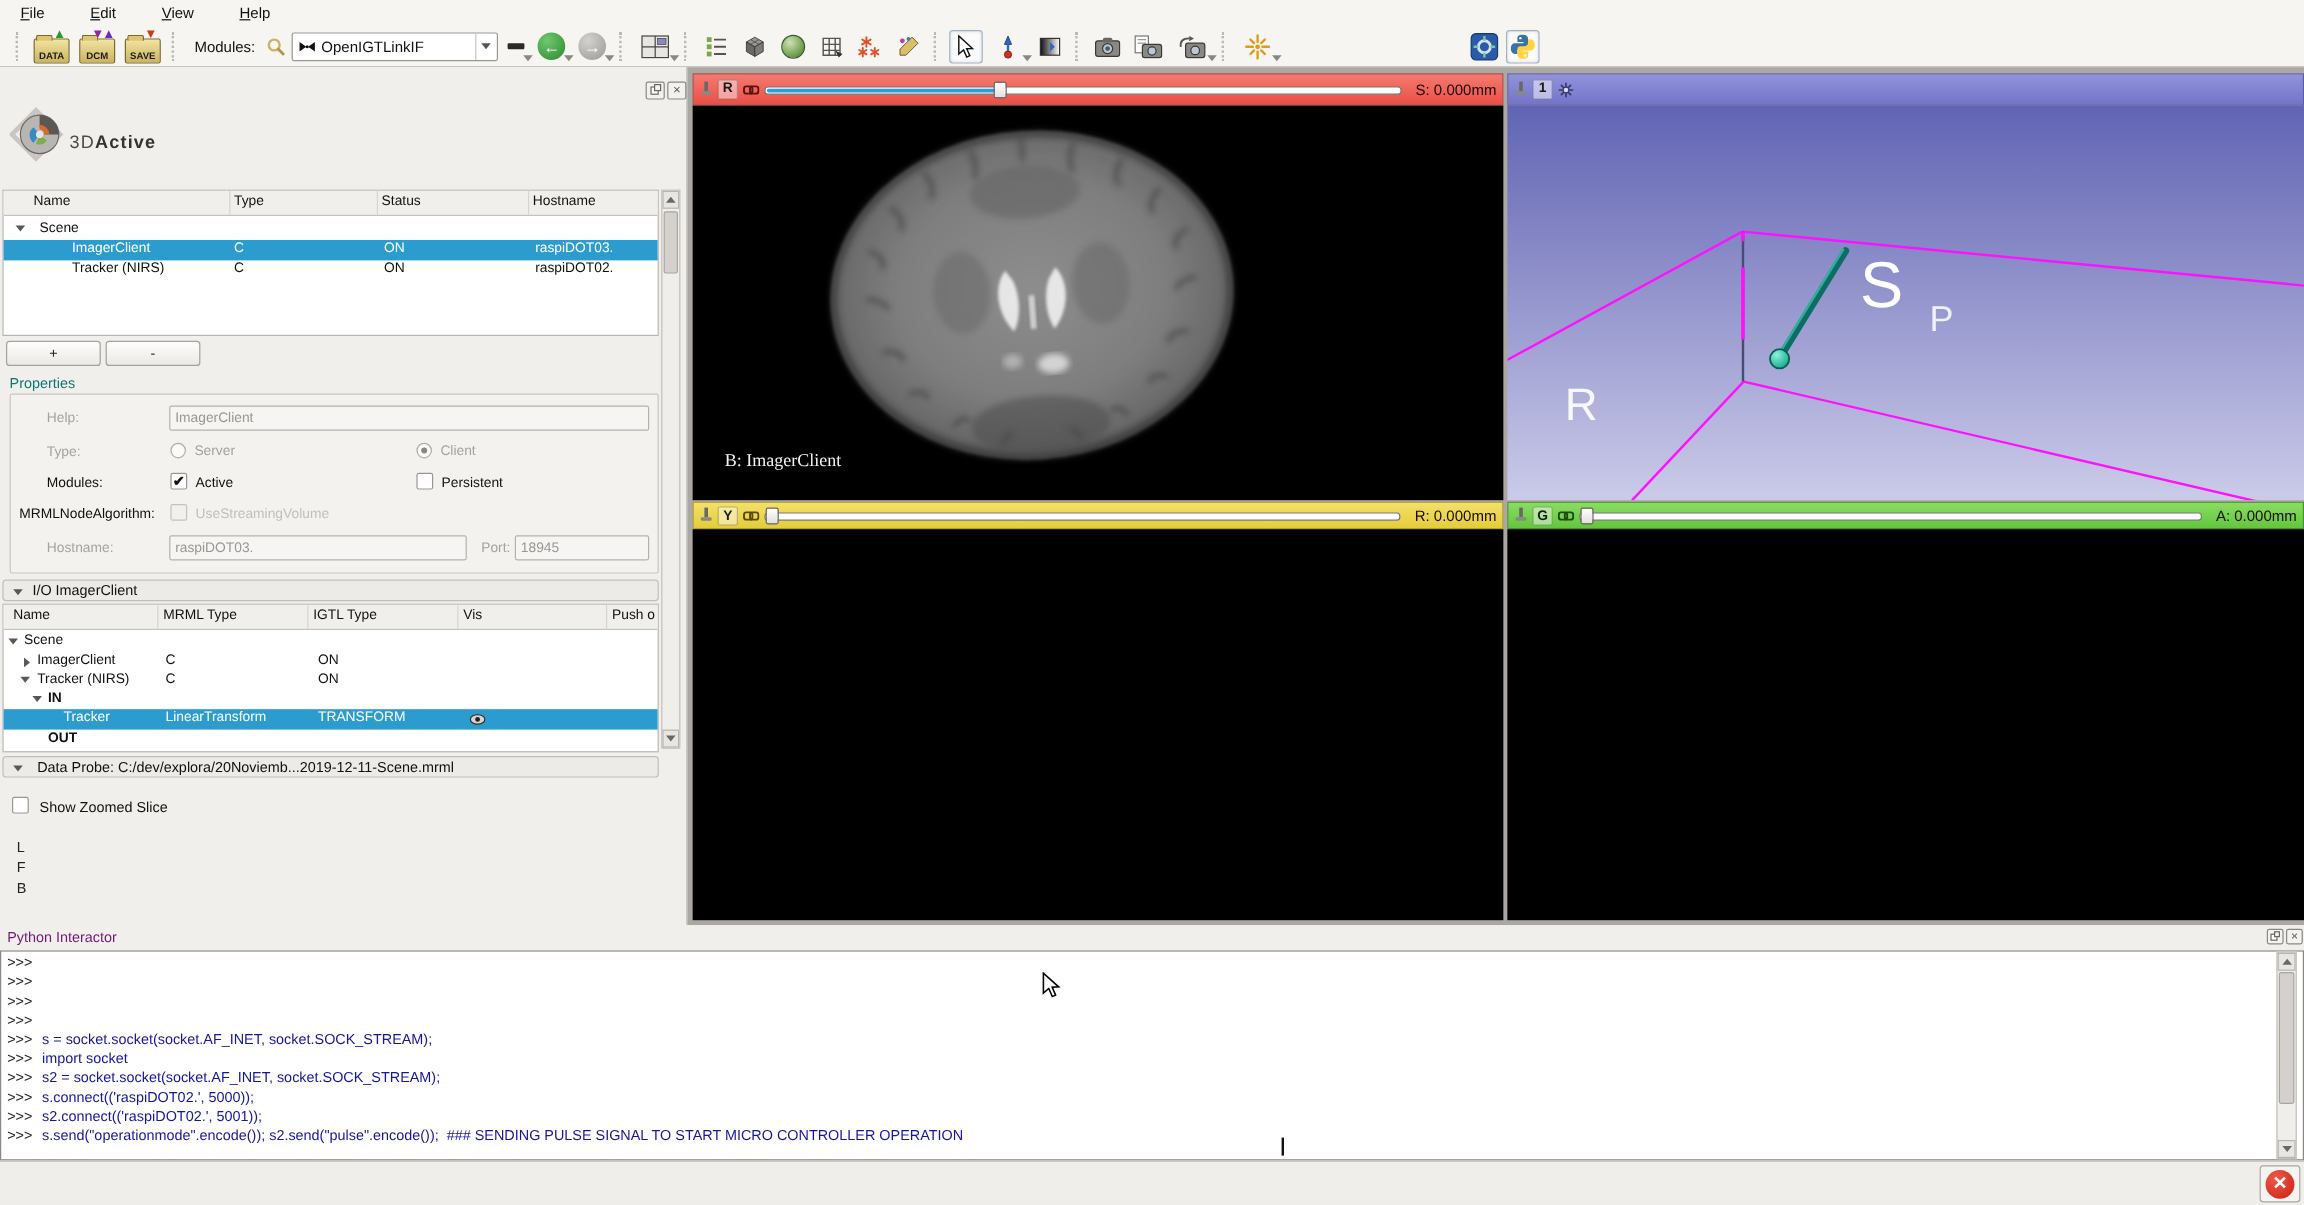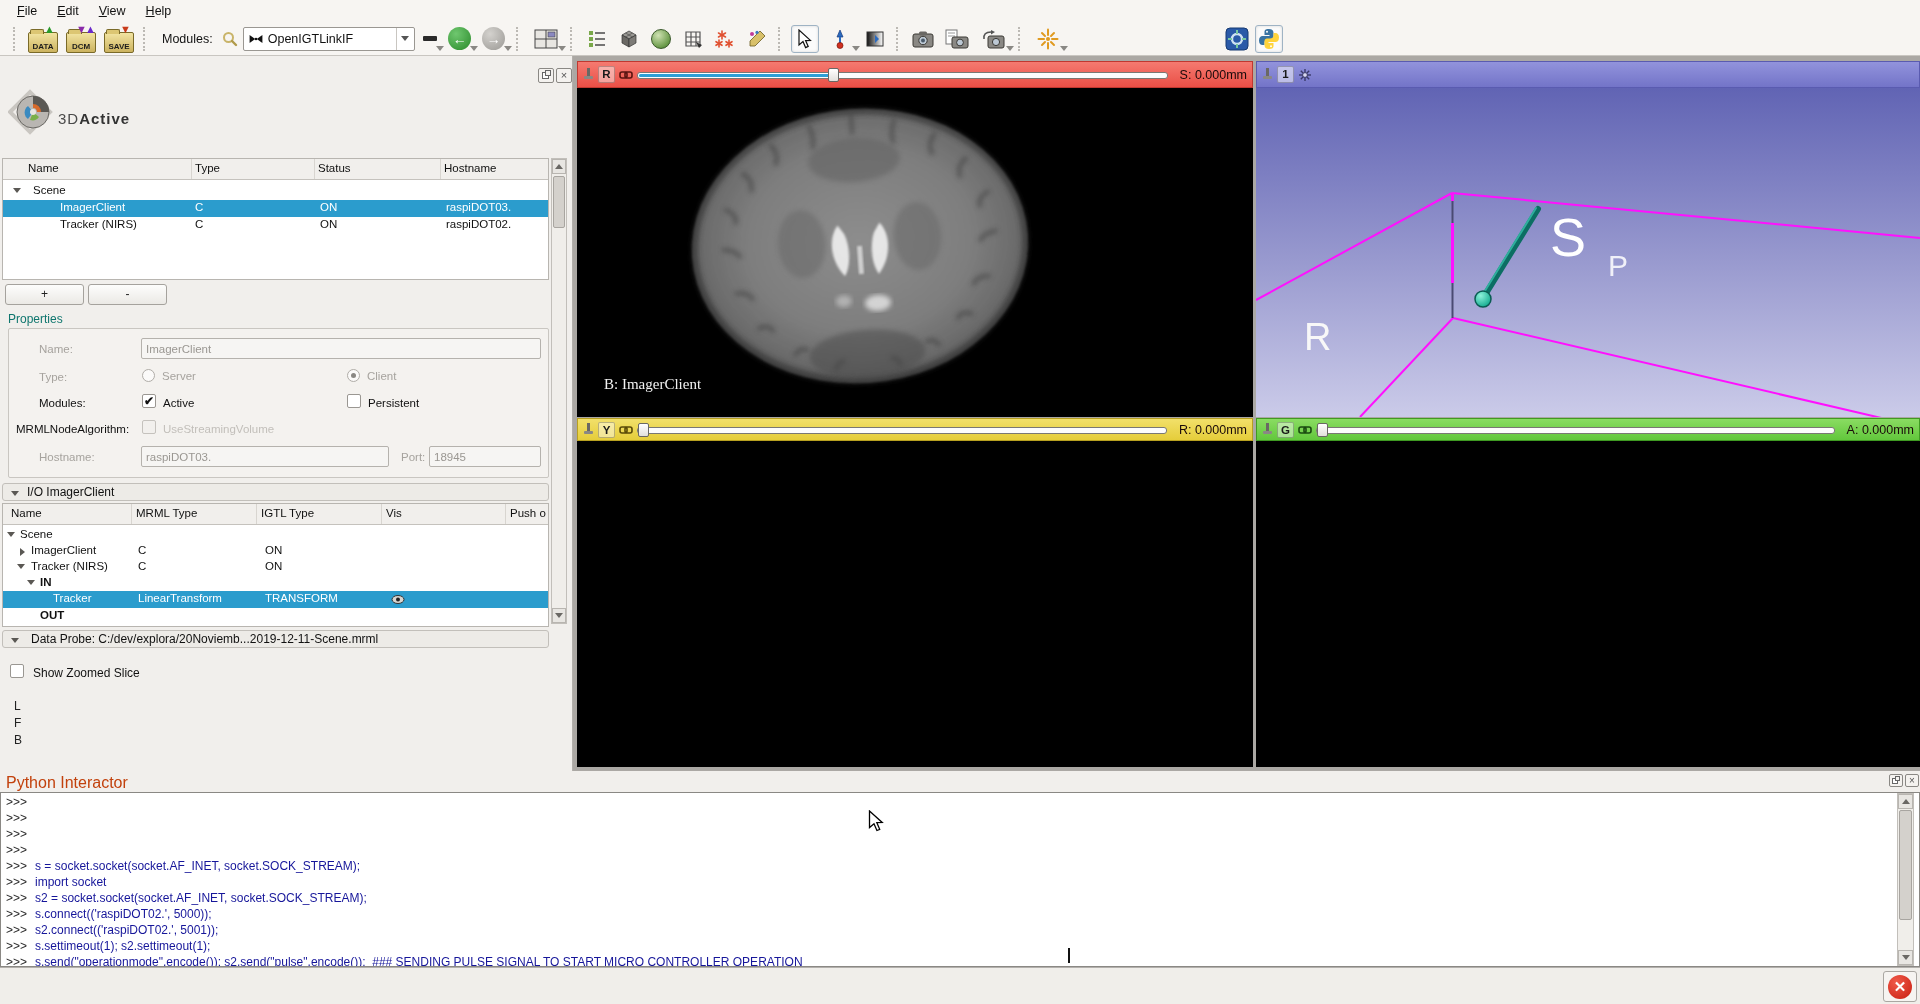--- a/index.html
+++ b/index.html
@@ -1,21 +1,21 @@
 <!DOCTYPE html>
 <html><head>
 <meta charset="utf-8">
 <style>
   *{margin:0;padding:0;box-sizing:border-box;font-family:"Liberation Sans",sans-serif}
   body{width:1920px;height:1004px;overflow:hidden;background:#f4f2ef}
   .screen{position:relative;width:1920px;height:1004px;background:#f4f2ef;overflow:hidden}
   .abs{position:absolute}
 
   
-  .menubar{position:absolute;left:0;top:0;width:100%;height:22px;background:#f7f5f2;display:flex;align-items:center;padding-left:8px;gap:2px}
+  .menubar{position:absolute;left:0;top:0;width:100%;height:22px;background:#f7f5f2;display:flex;align-items:center;padding-left:8px;gap:20px}
   .menu-item{display:inline-block;padding:2px 9px;font-size:12.5px;color:#111}
   .menu-item::first-letter{text-decoration:underline}
   .toolbar{position:absolute;left:0;top:22px;width:100%;height:34px;background:#f7f5f2;border-bottom:1px solid #c9c6c1;display:flex;align-items:center;padding-left:10px;gap:4px}
   .tsep{width:6px;height:24px;border-left:2px dotted #bcb9b4;margin:0 3px}
   .tbtn{position:relative;width:28px;height:28px;display:flex;align-items:center;justify-content:center;border:1px solid transparent;border-radius:3px}
   .tbtn.pressed{background:#fbfbfb;border:1px solid #9fb3c4;box-shadow:inset 0 0 3px rgba(0,0,0,.15)}
   .ddarrow{position:absolute;right:-4px;bottom:1px;width:0;height:0;border-left:4px solid transparent;border-right:4px solid transparent;border-top:5px solid #8a8884}
   .folder{position:relative;width:30px;height:21px;background:linear-gradient(#f2e4a2,#ccb35f);border:1px solid #7a6a28;border-radius:2px;margin-top:7px}
   .folder::before{content:"";position:absolute;top:-4px;left:1px;width:12px;height:4px;background:#dcc673;border:1px solid #7a6a28;border-bottom:none;border-radius:2px 2px 0 0}
   .folder .flabel{position:absolute;left:0;right:0;bottom:1px;text-align:center;font-size:8px;font-weight:bold;color:#1c1c1c;letter-spacing:0}
@@ -72,21 +72,21 @@
   .slider .groove{position:absolute;left:0;right:0;top:4px;height:7px;background:#fdfdfd;border:1px solid #7a7874;border-radius:3px}
   .slider .fill{position:absolute;left:2px;top:6px;height:3px;background:#2d9fd6;border-radius:2px}
   .slider .handle{position:absolute;top:0;width:11px;height:14px;background:linear-gradient(#ffffff,#e2e0dc);border:1px solid #6a6864;border-radius:2px}
   .pin-icon{width:11px;height:13px;position:relative}
   .pin-icon::before{content:"";position:absolute;left:4px;top:0;width:3px;height:8px;background:#6a6864}
   .pin-icon::after{content:"";position:absolute;left:1px;top:8px;width:9px;height:3px;background:#8a8884;border-radius:1px}
   .corner-text{position:absolute;font-family:"Liberation Serif",serif;font-size:15px;color:#f2f2f2}
 
   
   .py-label-row{position:absolute;left:0;top:771px;width:100%;height:21px;background:#f1efec}
-  .py-title{position:absolute;left:6px;top:3px;font-size:16px;color:#c2410c}
+  .py-title{position:absolute;left:6px;top:3px;font-size:12px;color:#701a75}
   .console{position:absolute;left:0;top:792px;width:1920px;height:175px;background:#fff;border:1px solid #8a8884;overflow:hidden;padding:2px 0 0 5px}
   .pyline{height:16px;font-family:"DejaVu Sans Mono",monospace;font-size:12px;white-space:pre}
   .pyline .prompt{color:#2a2a2a;margin-right:8px}
   .pyline .code{color:#16169a}
   .caret{position:absolute;left:1068px;top:948px;width:2px;height:15px;background:#111}
 
   
   .statusbar{position:absolute;left:0;top:967px;width:100%;height:37px;background:#f0eeea;border-top:1px solid #b3b0ac}
   .err-btn{position:absolute;right:3px;top:3px;width:34px;height:31px;border:1px solid #aaa7a2;border-radius:3px;background:#f6f4f1;display:flex;align-items:center;justify-content:center}
   .err-circle{width:24px;height:24px;border-radius:50%;background:radial-gradient(circle at 35% 30%,#f05a4a,#c81e10);color:#fff;font-weight:bold;font-size:15px;text-align:center;line-height:23px}
@@ -366,21 +366,21 @@
       <div class="sb-btn" style="bottom:0">
           <span class="tri-dn-s"></span>
         </div>
     </div>
 
     <button class="smallbtn" style="left:5px;top:228px;width:79px">+</button>
     <button class="smallbtn" style="left:88px;top:228px;width:79px">-</button>
 
     <span class="seclabel" style="left:8px;top:256px">Properties</span>
     <div class="groupbox" style="left:8px;top:272px;width:541px;height:150px">
-      <span class="plabel gray" style="left:30px;top:14px">Name:</span>
+      <span class="plabel gray" style="left:30px;top:14px">Help:</span>
       <input class="pinput" style="left: 132px; top: 9px; width: 400px;" readonly="" value="ImagerClient">
       <span class="plabel gray" style="left:30px;top:42px">Type:</span>
       <div class="radio" style="left:133px;top:40px"></div>
       <span class="plabel gray" style="left:153px;top:41px">Server</span>
       <div class="radio on" style="left:338px;top:40px"></div>
       <span class="plabel gray" style="left:358px;top:41px">Client</span>
       <span class="plabel" style="left:30px;top:68px;color:#111">Modules:</span>
       <div class="cbox" style="left:133px;top:65px">✔</div>
       <span class="plabel" style="left:154px;top:68px;color:#111">Active</span>
       <div class="cbox" style="left:338px;top:65px"></div>
@@ -617,21 +617,20 @@
   <div class="console">
     <div class="pyline"><span class="prompt">&gt;&gt;&gt;</span><span class="code"></span></div>
     <div class="pyline"><span class="prompt">&gt;&gt;&gt;</span><span class="code"></span></div>
     <div class="pyline"><span class="prompt">&gt;&gt;&gt;</span><span class="code"></span></div>
     <div class="pyline"><span class="prompt">&gt;&gt;&gt;</span><span class="code"></span></div>
     <div class="pyline"><span class="prompt">&gt;&gt;&gt;</span><span class="code">s = socket.socket(socket.AF_INET, socket.SOCK_STREAM);</span></div>
     <div class="pyline"><span class="prompt">&gt;&gt;&gt;</span><span class="code">import socket</span></div>
     <div class="pyline"><span class="prompt">&gt;&gt;&gt;</span><span class="code">s2 = socket.socket(socket.AF_INET, socket.SOCK_STREAM);</span></div>
     <div class="pyline"><span class="prompt">&gt;&gt;&gt;</span><span class="code">s.connect(('raspiDOT02.', 5000));</span></div>
     <div class="pyline"><span class="prompt">&gt;&gt;&gt;</span><span class="code">s2.connect(('raspiDOT02.', 5001));</span></div>
-    <div class="pyline"><span class="prompt">&gt;&gt;&gt;</span><span class="code">s.settimeout(1); s2.settimeout(1);</span></div>
     <div class="pyline"><span class="prompt">&gt;&gt;&gt;</span><span class="code">s.send("operationmode".encode()); s2.send("pulse".encode());  ### SENDING PULSE SIGNAL TO START MICRO CONTROLLER OPERATION</span></div>
   </div>
   <div class="scrollbar" style="left:1897px;top:793px;width:17px;height:173px">
     <div class="sb-btn" style="top:0">
         <span class="tri-up-s"></span>
       </div>
     <div class="sb-thumb" style="top:16px;height:110px"></div>
     <div class="sb-btn" style="bottom:0">
         <span class="tri-dn-s"></span>
       </div>

